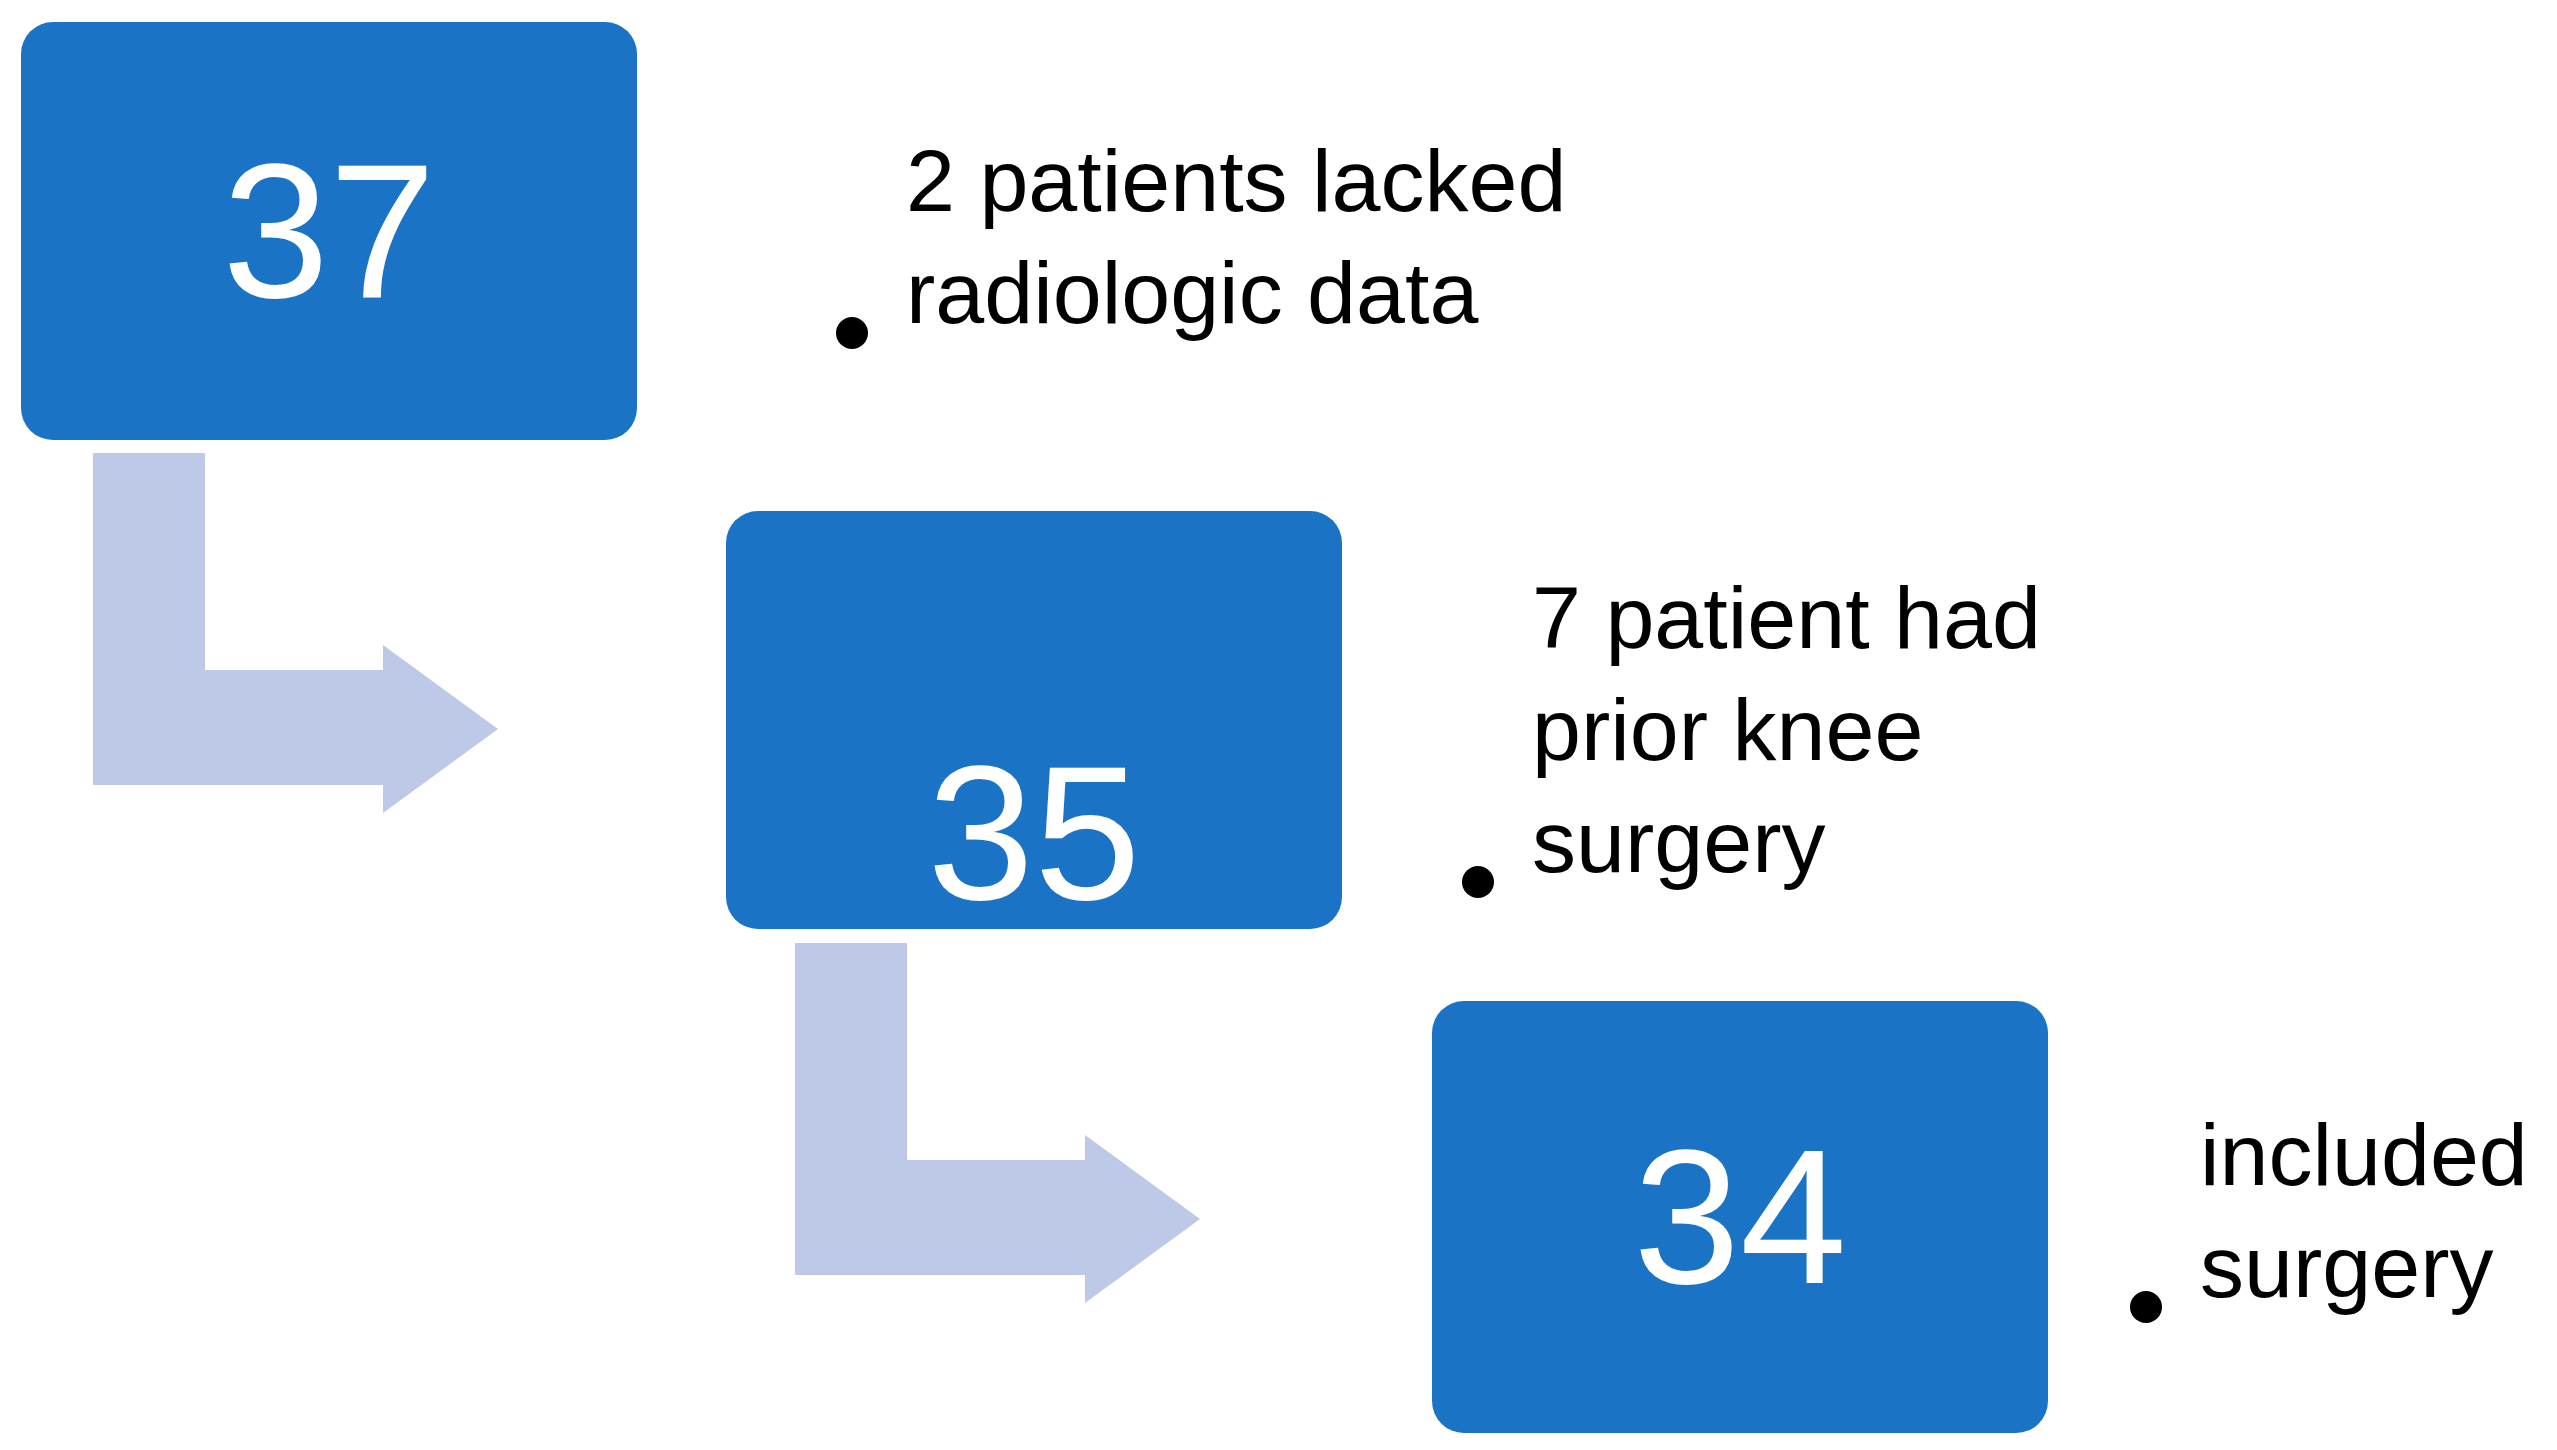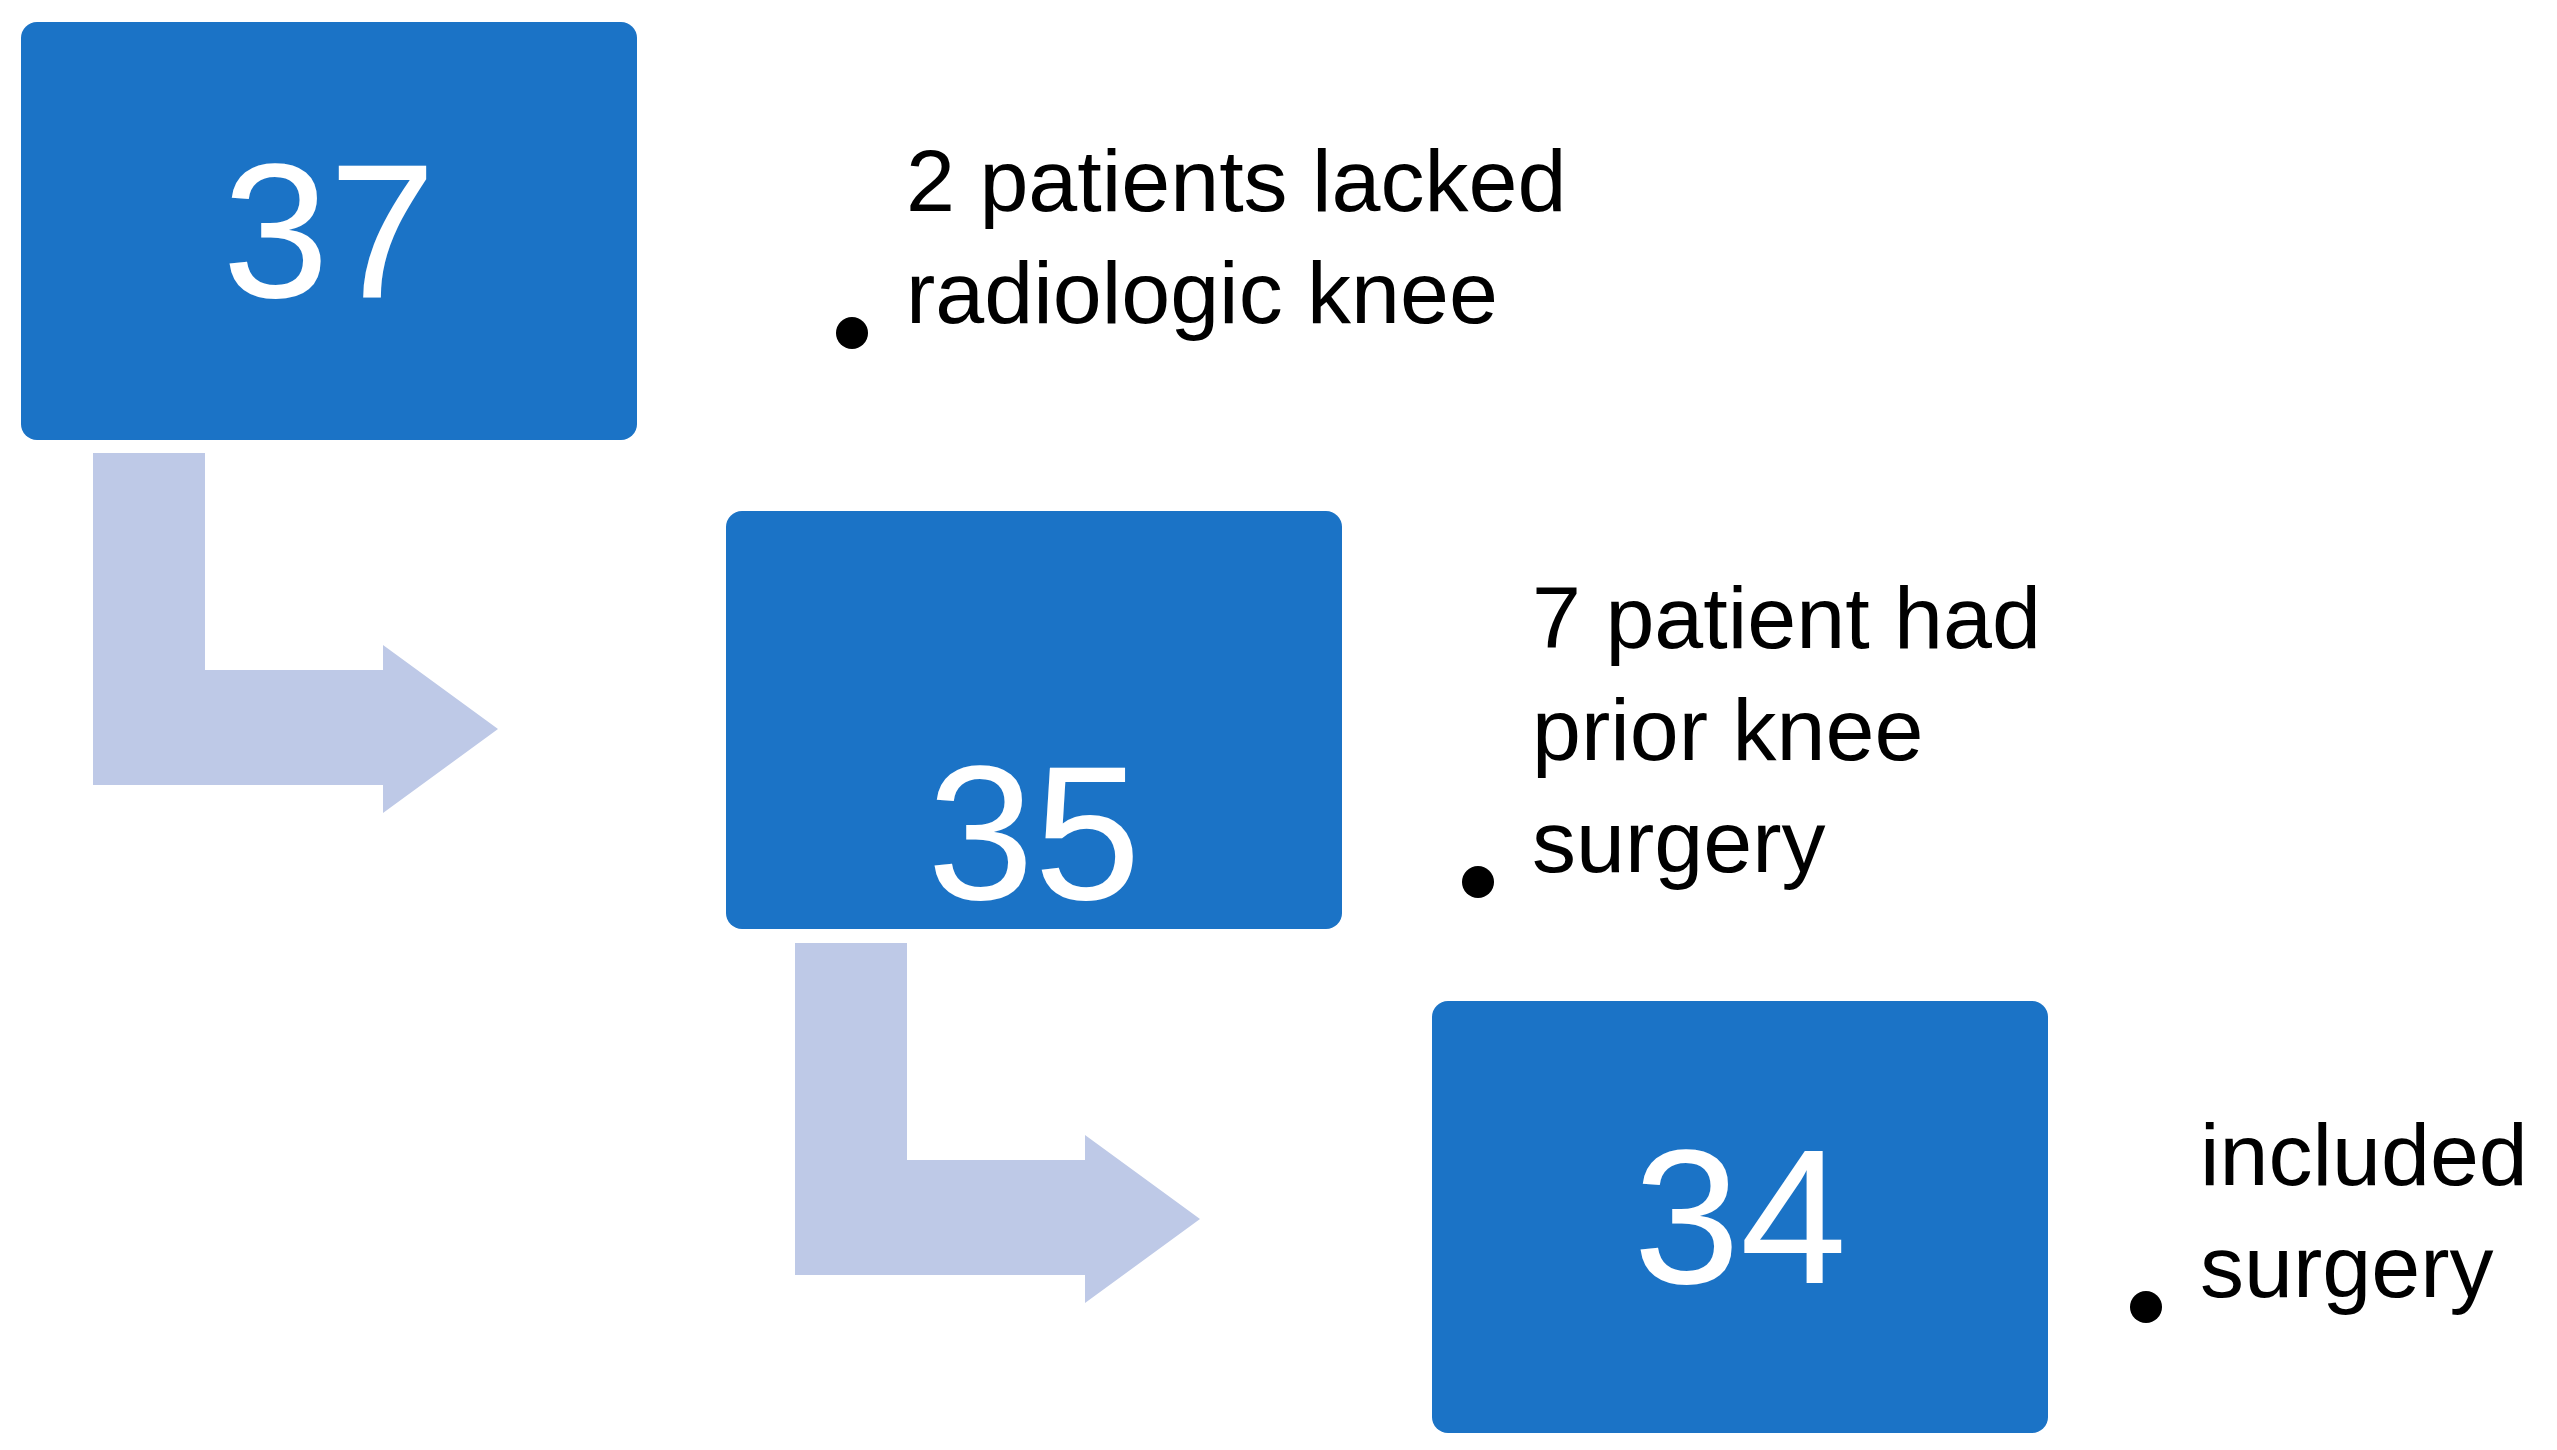--- a/index.html
+++ b/index.html
@@ -13,21 +13,21 @@
     height: 1450px;
     background: var(--background, #FFFFFF);
     font-family: "Liberation Sans", sans-serif;
     overflow: hidden;
   }
   .step-box {
     position: absolute;
     width: 616px;
     height: 418px;
     background: var(--box-fill, #1B73C6);
-    border-radius: 16px;
+    border-radius: 32px;
     display: flex;
     align-items: center;
     justify-content: center;
   }
   .step-box .num {
     color: var(--number-color, #FFFFFF);
     font-size: 192px;
     line-height: 1;
     font-weight: 400;
   }
@@ -74,21 +74,21 @@
 
 <div class="canvas">
 
   <div class="step-box box1">
     <span class="num">37</span>
   </div>
   <div class="callout callout1">
     <span class="bullet"></span>
     <div class="lines">
       <div>2 patients lacked</div>
-      <div>radiologic knee</div>
+      <div>radiologic data</div>
     </div>
   </div>
 
   <svg class="arrow arrow1" viewBox="0 0 405 360" aria-hidden="true">
     <polygon points="0,0 112,0 112,217 290,217 290,192 405,276 290,360 290,332 0,332"></polygon>
   </svg>
 
   <div class="step-box box2">
     <span class="num">35</span>
   </div>

